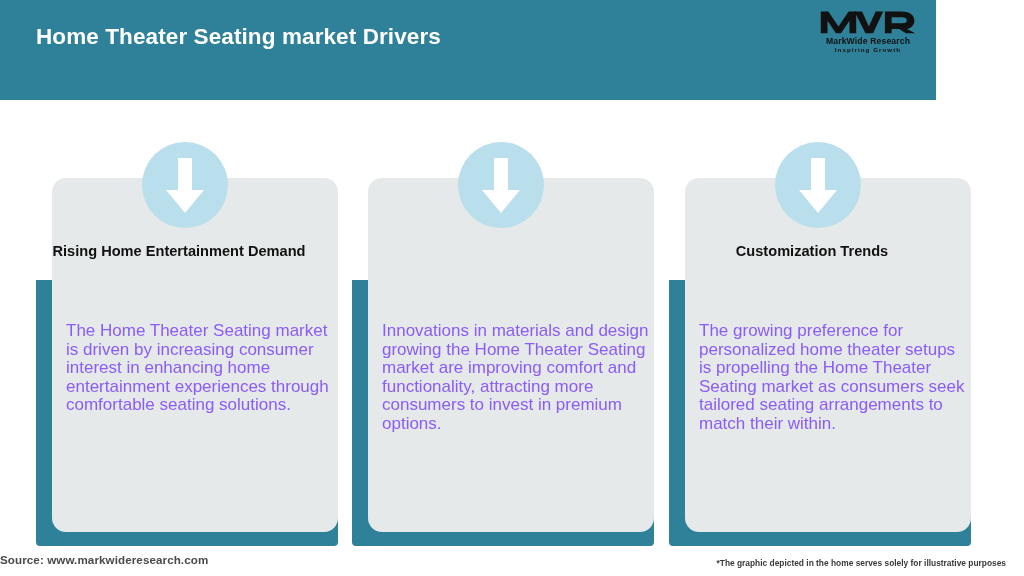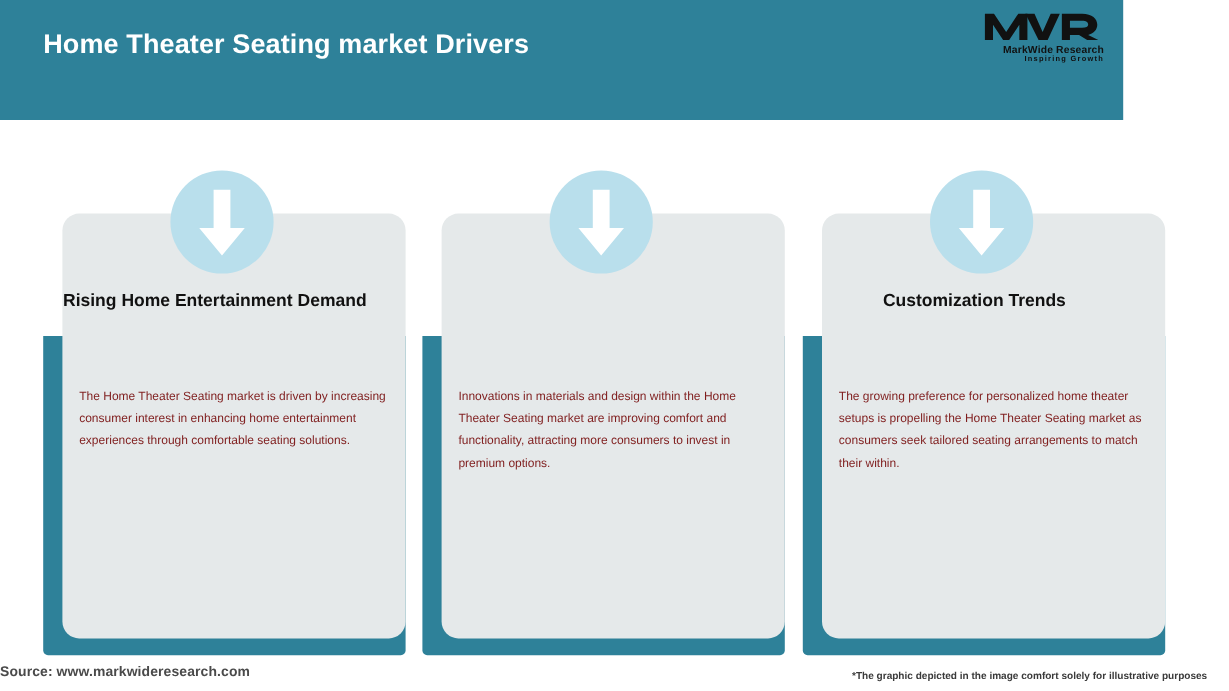--- a/index.html
+++ b/index.html
@@ -36,21 +36,21 @@
     white-space: nowrap;
   }
 
   
   .logo {
     position: absolute;
     right: 16px;
     top: 8px;
     width: 104px;
     height: 52px;
-    text-align: right;
+    text-align: center;
   }
   .logo-mark {
     display: block;
     width: 104px;
     height: 27px;
   }
   .logo-name {
     display: block;
     font-size: 8.6px;
     font-weight: bold;
@@ -140,23 +140,23 @@
     font-weight: bold;
     color: #111111;
     line-height: 22px;
   }
   .card-body {
     position: absolute;
     left: 30px;
     top: 222px;
     width: 268px;
     text-align: left;
-    font-size: 10px;
+    font-size: 17px;
     font-weight: normal;
-    color: #7f1d1d;
+    color: #8b5cf6;
     line-height: 18.6px;
   }
 
   
   .source {
     position: absolute;
     left: 0;
     top: 553px;
     width: 1024px;
     text-align: left;
@@ -207,31 +207,31 @@
   </div>
 
   <div class="card-wrap c1">
     <div class="frame"></div>
     <div class="panel"></div>
     <div class="circle">
       <svg class="arrow-svg" viewBox="0 0 42 56">
         <path d="M14 0 L28 0 L28 32 L40 32 L21 55 L2 32 L14 32 Z" fill="#ffffff"></path>
       </svg>
     </div>
-    <div class="card-body">Innovations in materials and design within the Home Theater Seating market are improving comfort and functionality, attracting more consumers to invest in premium options.</div>
+    <div class="card-body">Innovations in materials and design growing the Home Theater Seating market are improving comfort and functionality, attracting more consumers to invest in premium options.</div>
   </div>
 
   <div class="card-wrap c2">
     <div class="frame"></div>
     <div class="panel"></div>
     <div class="circle">
       <svg class="arrow-svg" viewBox="0 0 42 56">
         <path d="M14 0 L28 0 L28 32 L40 32 L21 55 L2 32 L14 32 Z" fill="#ffffff"></path>
       </svg>
     </div>
     <div class="card-title">Customization Trends</div>
     <div class="card-body">The growing preference for personalized home theater setups is propelling the Home Theater Seating market as consumers seek tailored seating arrangements to match their within.</div>
   </div>
 
 </div>
 
 <div class="source">Source: www.markwideresearch.com</div>
-<div class="disclaimer">*The graphic depicted in the image comfort solely for illustrative purposes</div>
+<div class="disclaimer">*The graphic depicted in the home serves solely for illustrative purposes</div>
 
 </body></html>

